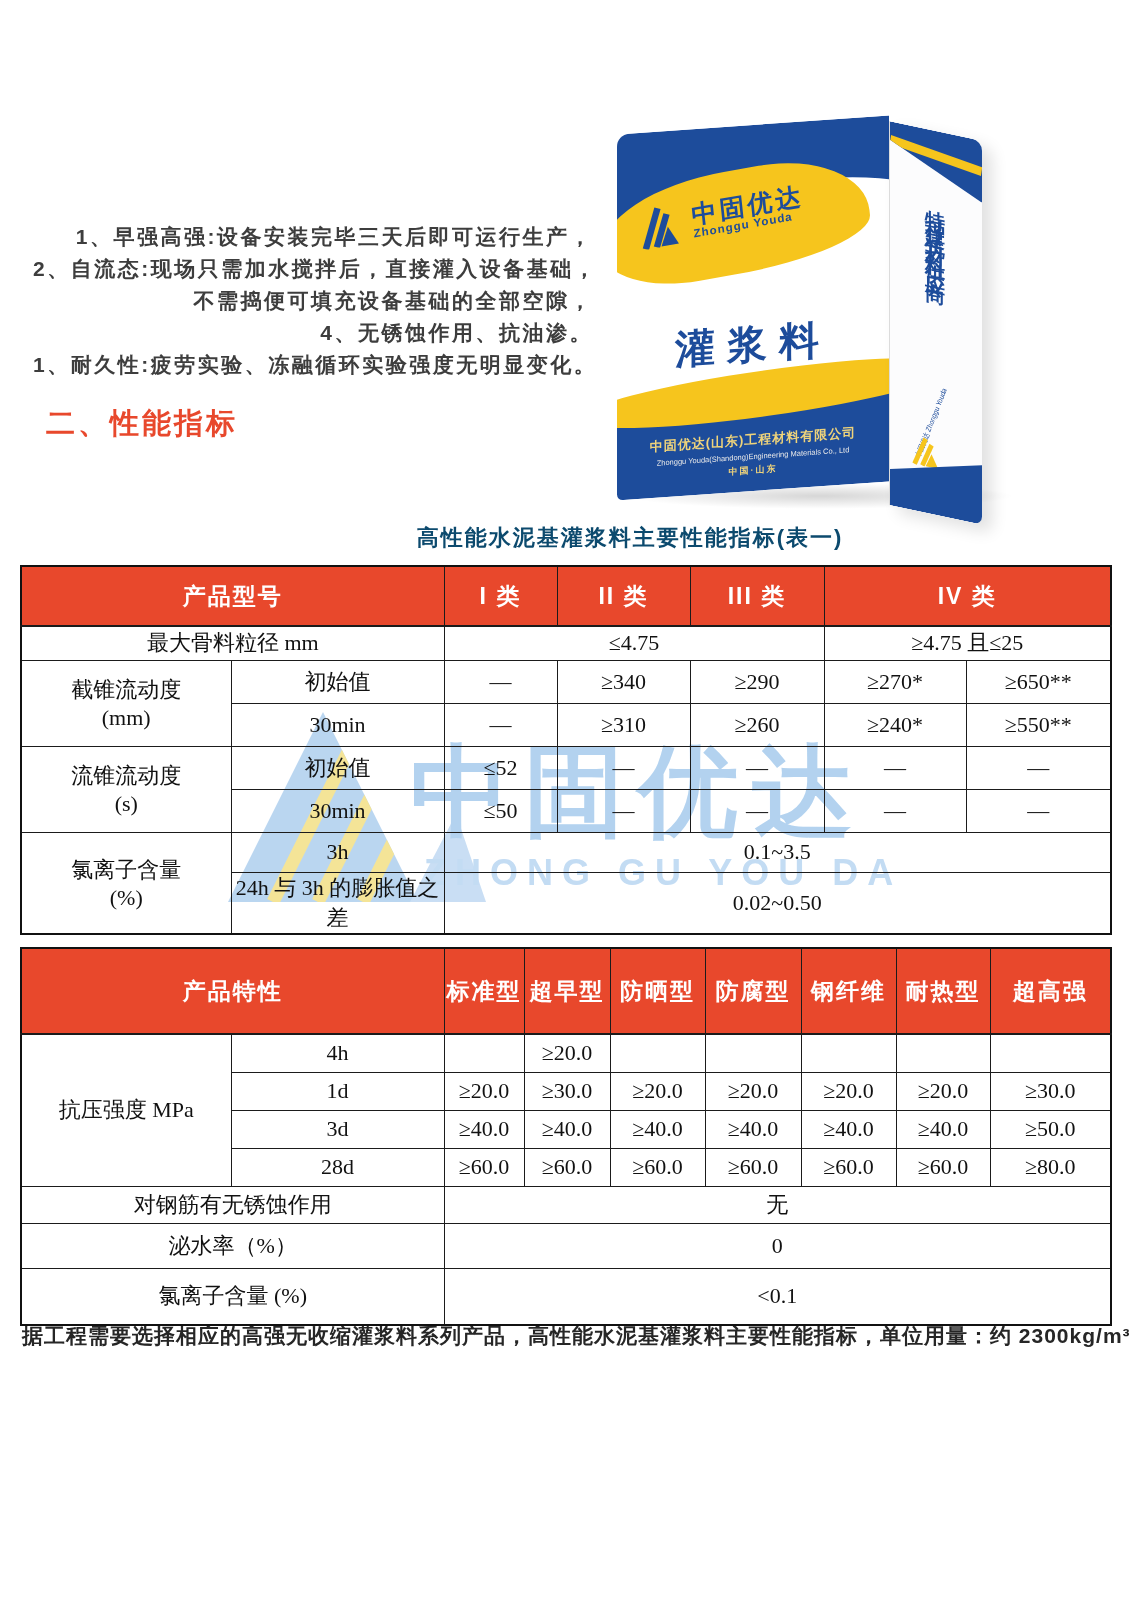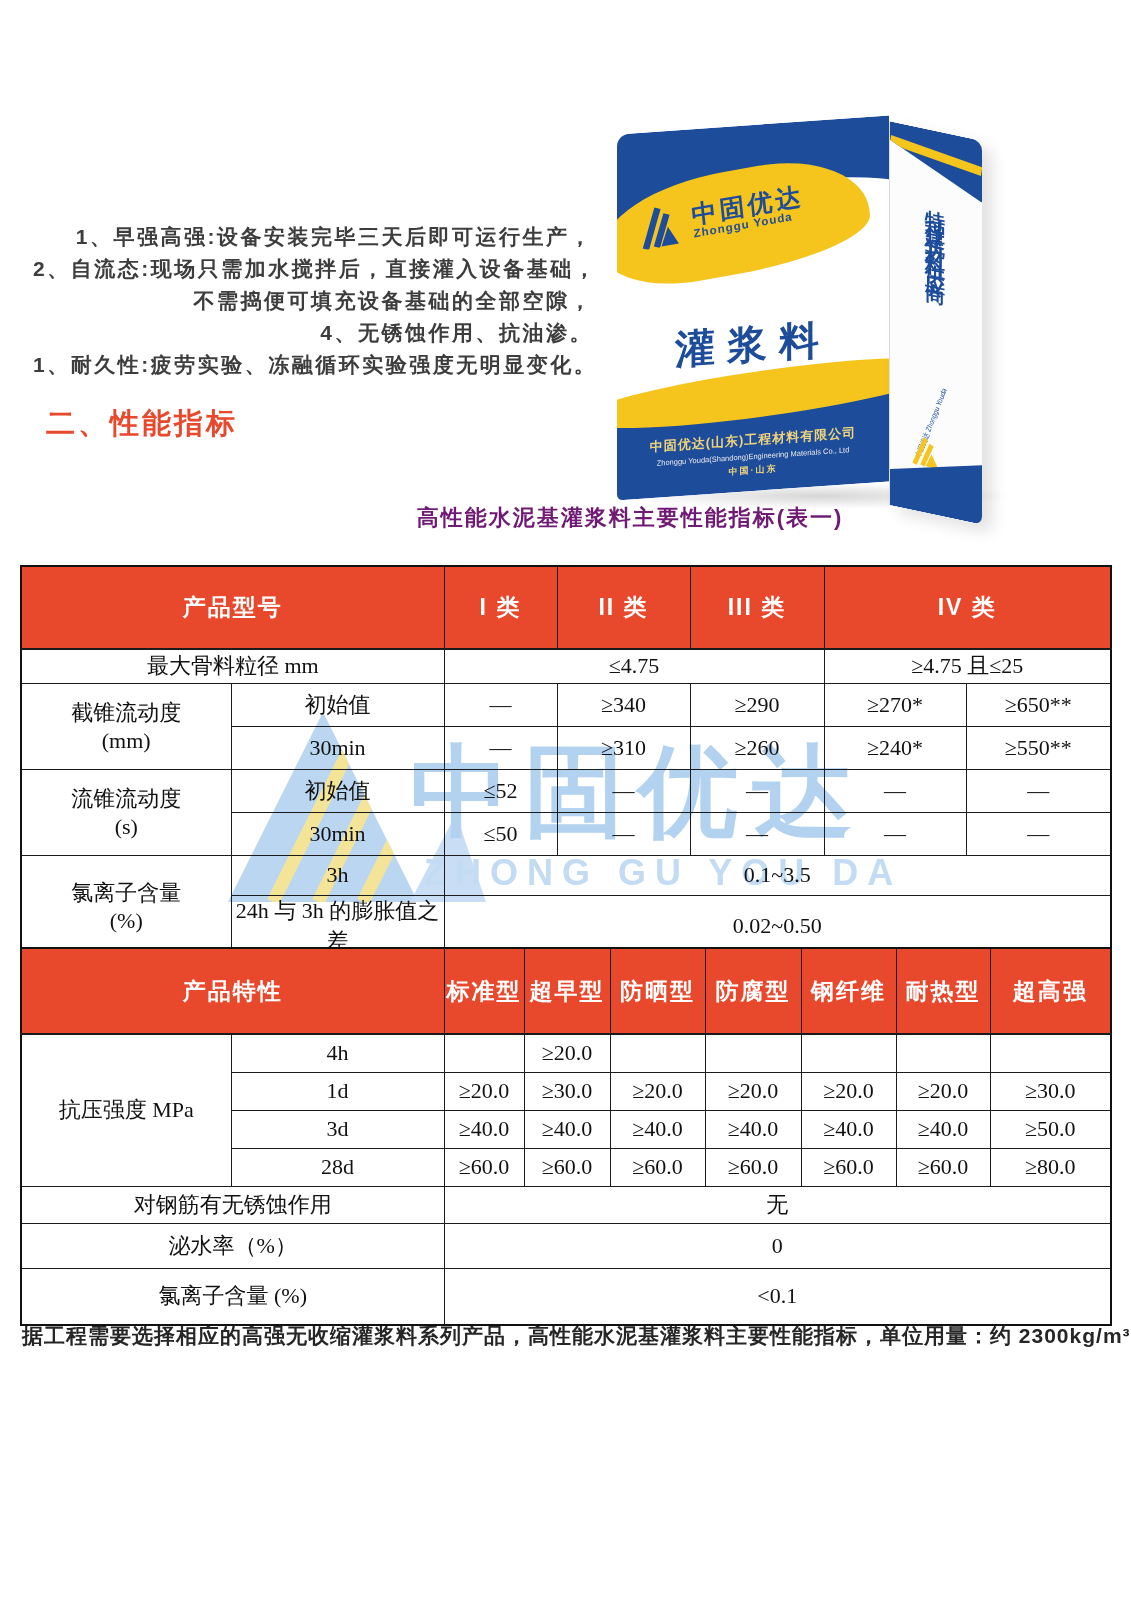--- a/index.html
+++ b/index.html
@@ -9,22 +9,22 @@
   
   .sec-title{position:absolute;color:#e8482c;font-size:29px;font-weight:bold;letter-spacing:3px;}
   #sec1{left:46px;top:176px;}
   #sec2{left:46px;top:404px;}
   .features{position:absolute;left:33px;top:221px;width:560px;color:#3d3d3d;
             font-size:21px;font-weight:600;letter-spacing:2.5px;}
   .features .fline{line-height:31px;margin-bottom:1px;white-space:nowrap;text-align:right;}
   .features .wrap{padding-left:24px;}
   .gb-line{position:absolute;left:30px;top:452px;font-size:22px;font-weight:600;
            letter-spacing:2px;color:#2b2b2b;white-space:nowrap;}
-  .tbl-title{position:absolute;left:280px;top:503px;width:700px;text-align:center;
-             font-size:22px;font-weight:600;letter-spacing:2px;color:#701a75;}
+  .tbl-title{position:absolute;left:280px;top:523px;width:700px;text-align:center;
+             font-size:22px;font-weight:600;letter-spacing:2px;color:#0c4a6e;}
   .footnote{position:absolute;left:22px;top:1322px;width:1100px;font-size:21px;
             font-weight:600;letter-spacing:1px;color:#262626;white-space:nowrap;}
 
   
   .watermark{position:absolute;left:228px;top:706px;width:900px;height:215px;z-index:1;
              opacity:.85;pointer-events:none;}
   .wm-big{position:absolute;left:182px;top:20px;font-size:100px;font-weight:bold;
           letter-spacing:14px;color:#a6cbed;white-space:nowrap;}
   .wm-en{position:absolute;left:196px;top:146px;font-size:36px;font-weight:bold;
          letter-spacing:9px;color:#b9d6f2;white-space:nowrap;}
@@ -127,21 +127,21 @@
     <colgroup>
       <col style="width:210px">
         <col style="width:213px">
         <col style="width:113px">
       <col style="width:133px">
         <col style="width:134px">
         <col style="width:142px">
         <col style="width:145px">
     </colgroup>
     <tbody>
-        <tr style="height:83px">
+        <tr style="height:60px">
       <th colspan="2" class="shift">产品型号</th>
       <th>I 类</th>
       <th>II 类</th>
       <th>III 类</th>
       <th colspan="2">IV 类</th>
     </tr>
     <tr style="height:34px">
       <td colspan="2" class="lab">最大骨料粒径 mm</td>
       <td colspan="3">≤4.75</td>
       <td colspan="2">≥4.75 且≤25</td>

